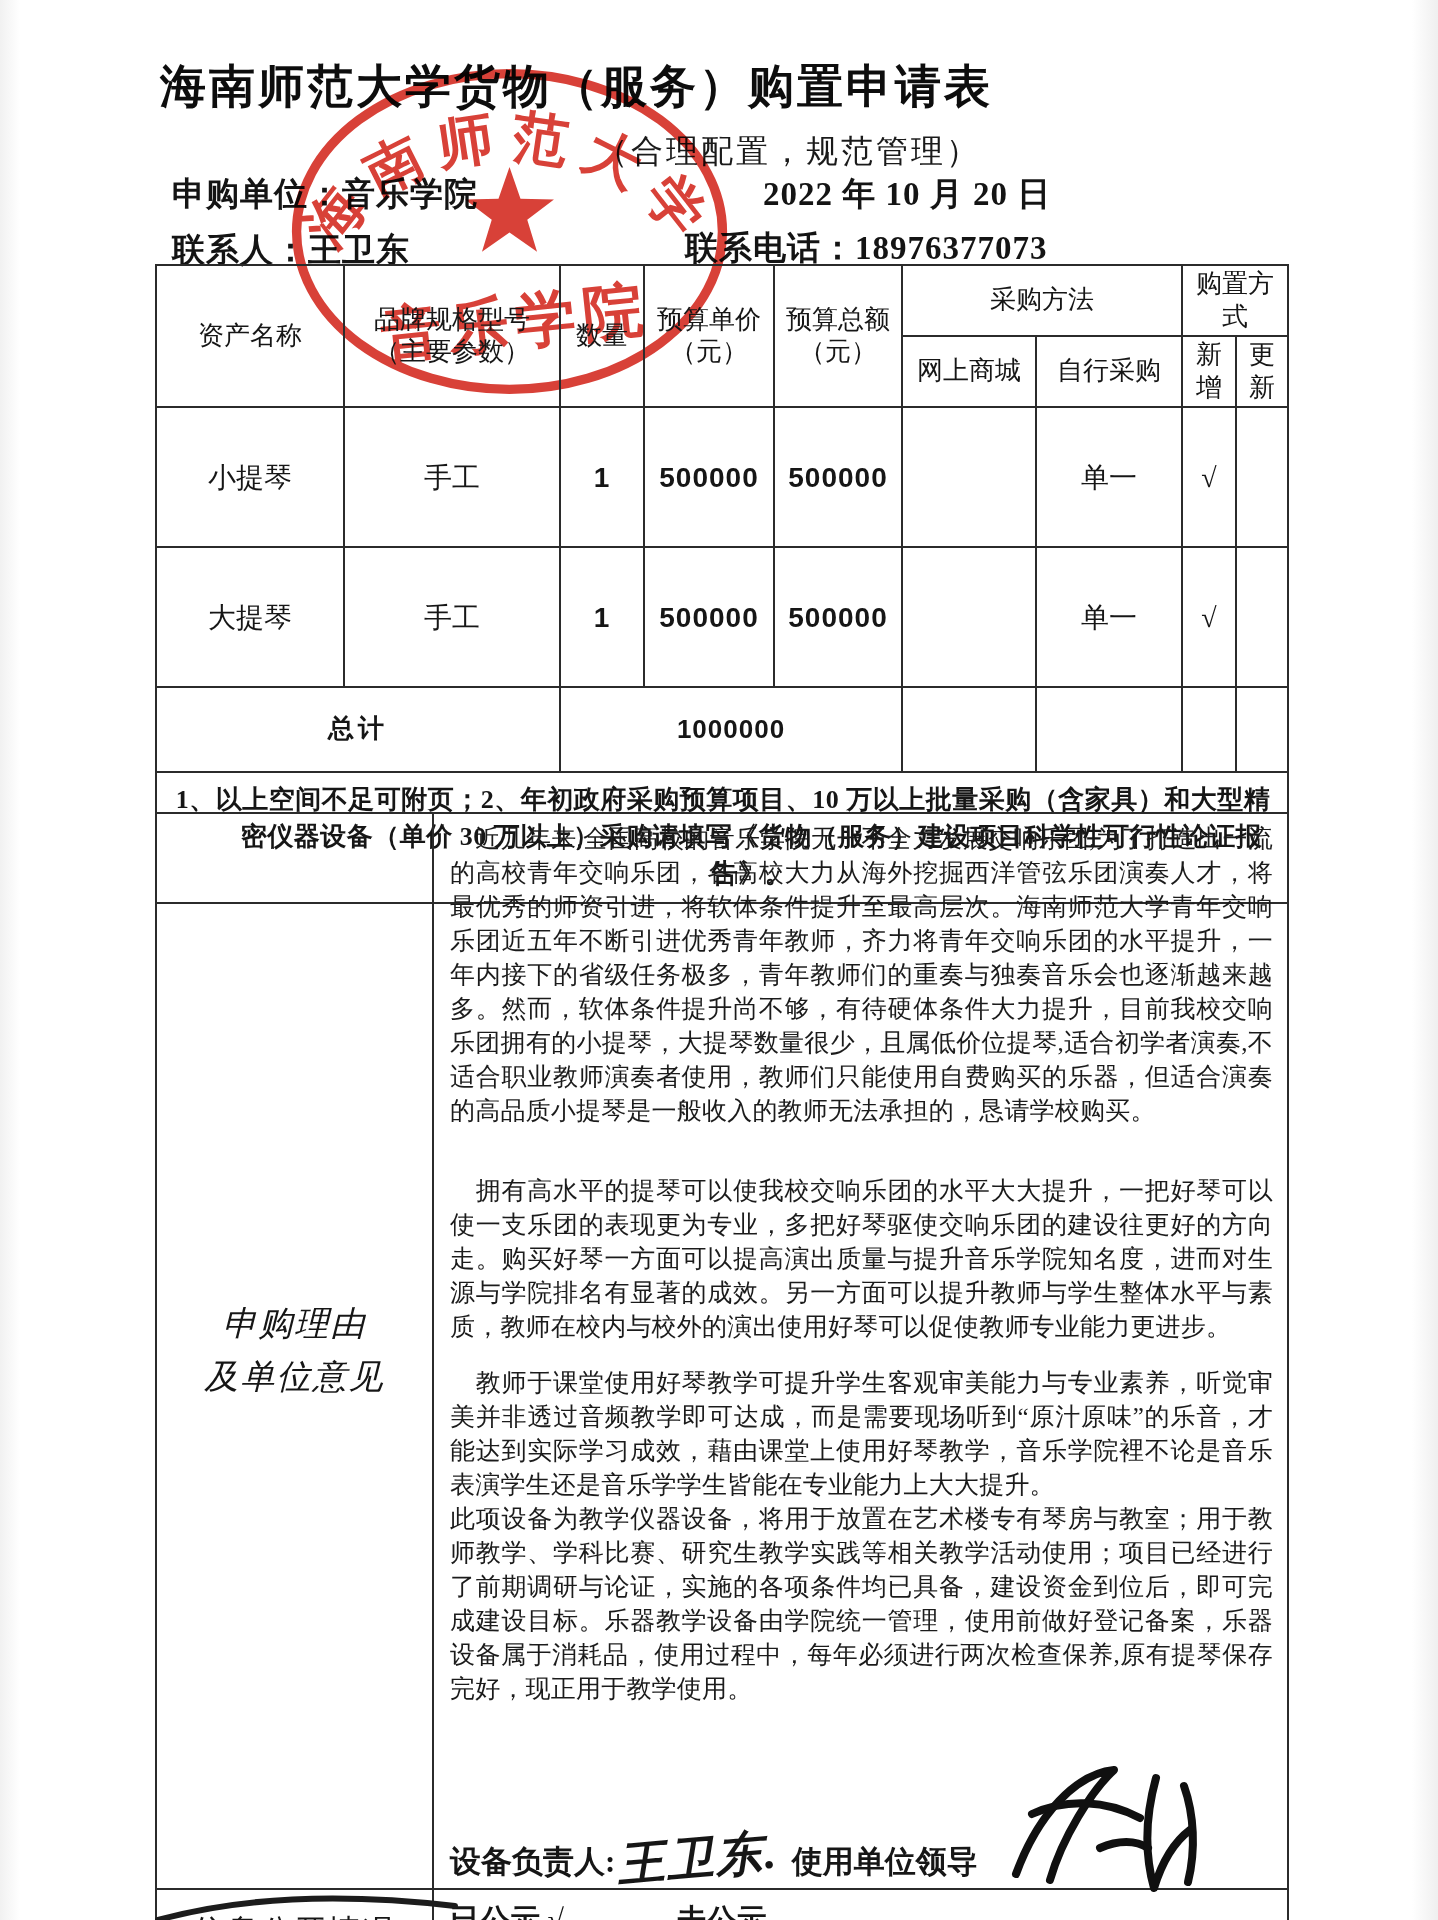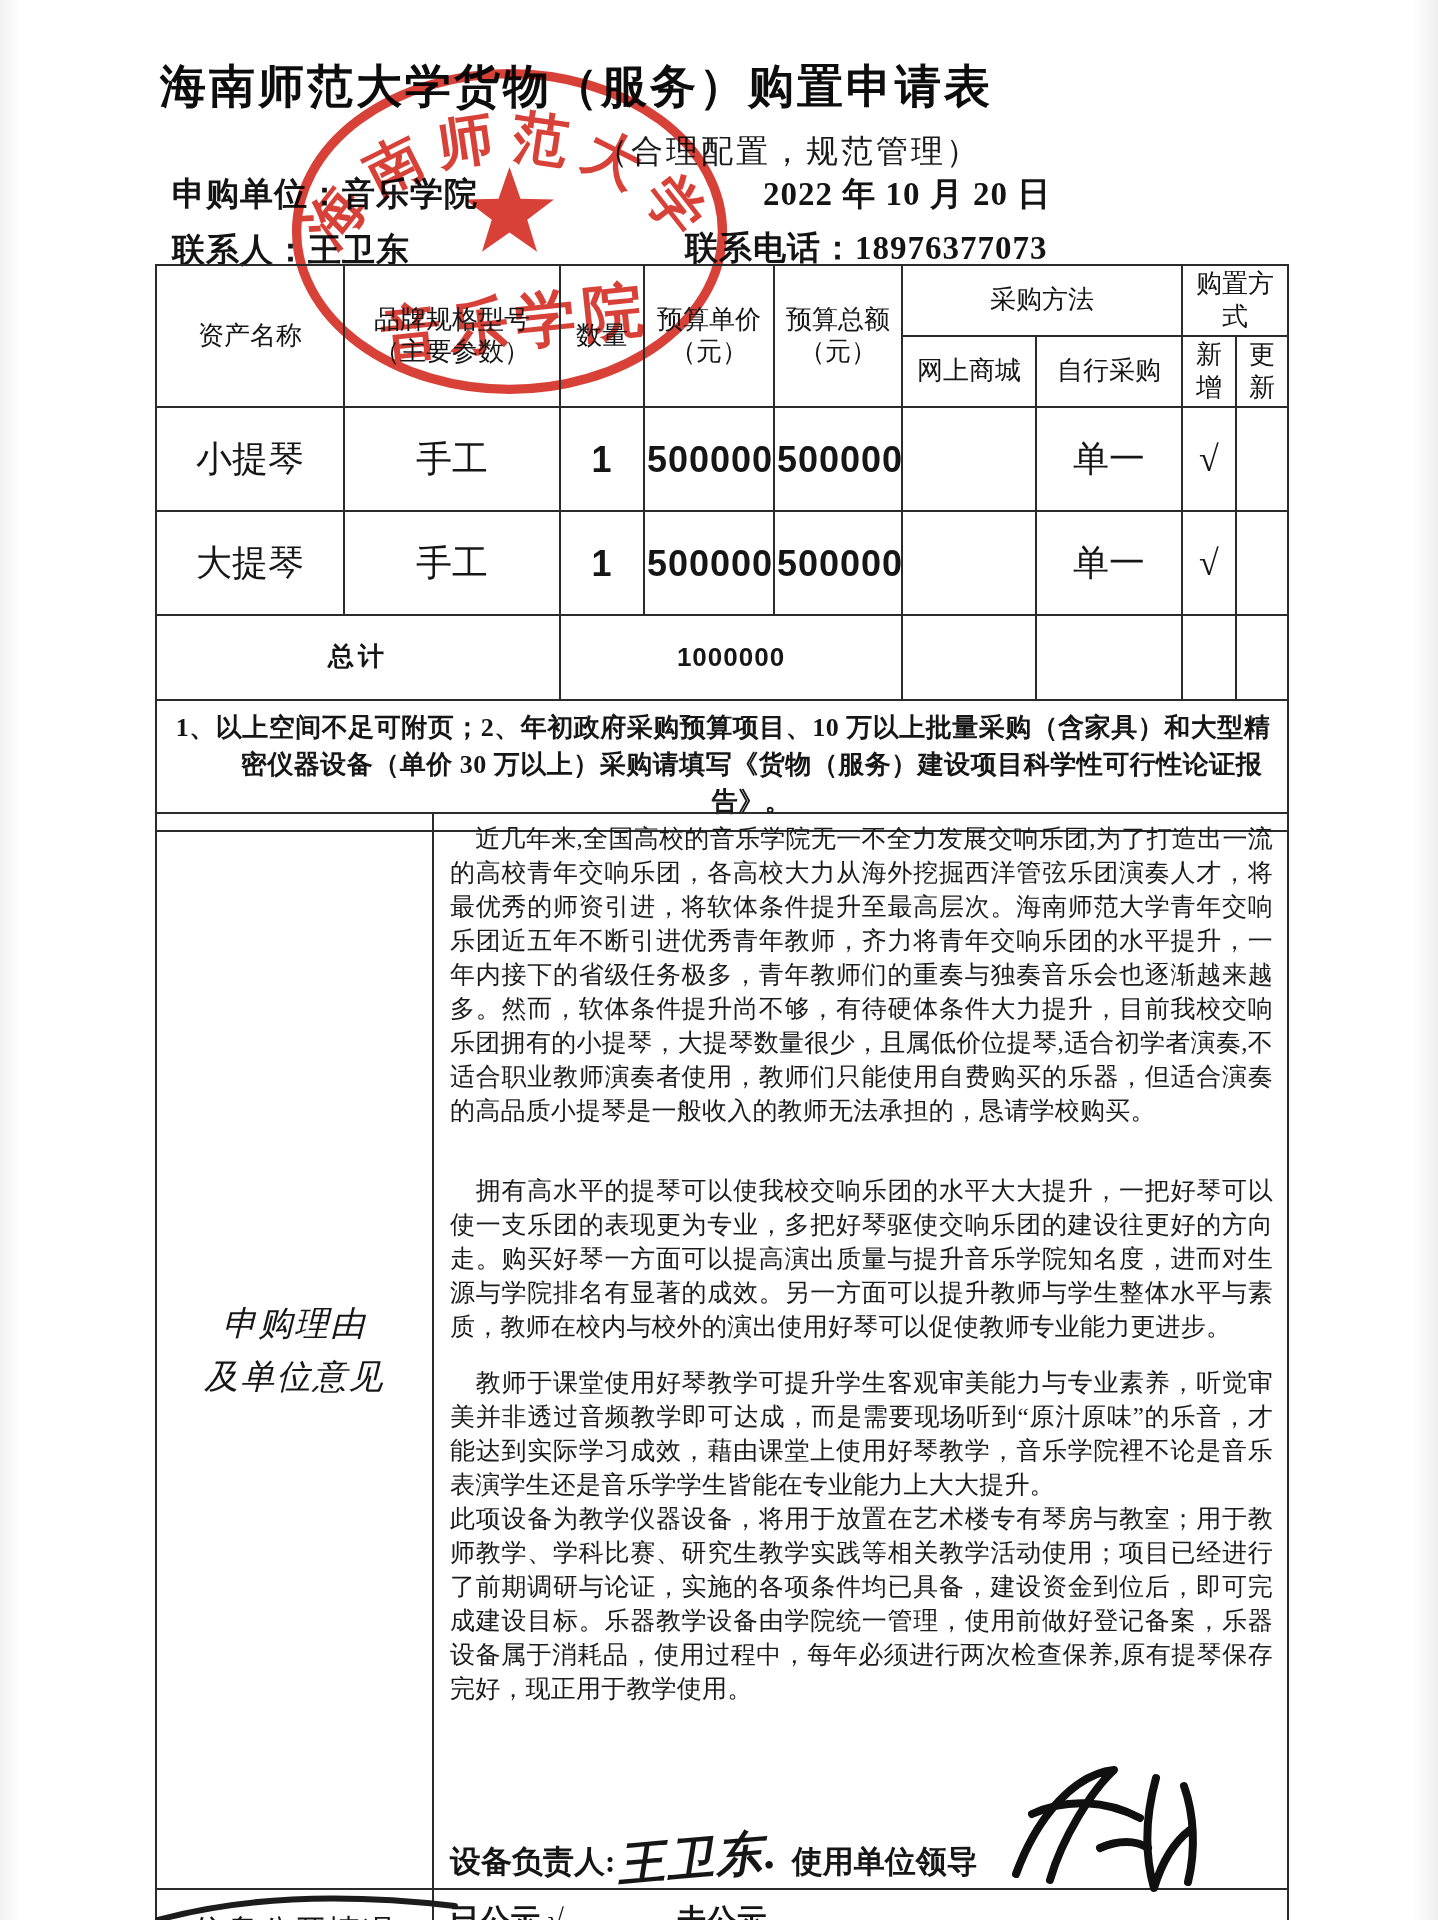--- a/index.html
+++ b/index.html
@@ -30,21 +30,21 @@
   .stamp { position:absolute; left:281px; top:60px; width:457px; height:343px;
            opacity:.88; mix-blend-mode:multiply; pointer-events:none; }
 
   table { border-collapse:collapse; table-layout:fixed; }
   td { border:2.5px solid #2b2b2b; text-align:center; vertical-align:middle; padding:2px; }
 
   .main-table { position:absolute; left:155px; top:264px; width:1132px; }
   .main-table td { font-size:26px; line-height:1.25; }
   tr.h1 td { height:48px; font-size:26px; }
   tr.h2 td { height:62px; }
-  tr.data-row td { height:104px; font-size:36px; }
+  tr.data-row td { height:140px; font-size:28px; }
   tr.total-row td { height:85px;margin-left:24px; }
   .num { font-family:"Liberation Sans","DejaVu Sans",sans-serif; font-weight:700; font-size:29px; letter-spacing:1px; }
   .total-label { font-size:32px; font-weight:600; letter-spacing:4px; }
   .check { font-size:28px; font-weight:700; }
   tr.note-row td { padding:8px 12px 10px 14px; }
   .note {
     text-align:center; font-weight:700; font-size:26px; line-height:37px;
     padding-left:2.2em; text-indent:-2.2em; letter-spacing:.5px;
   }
 

